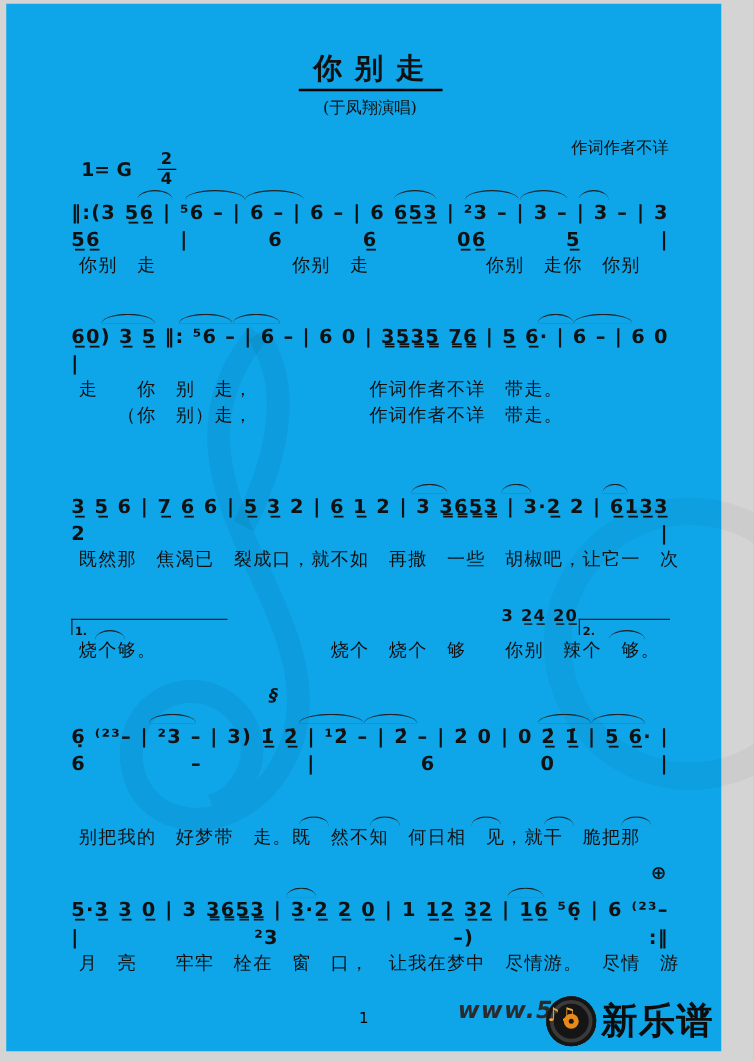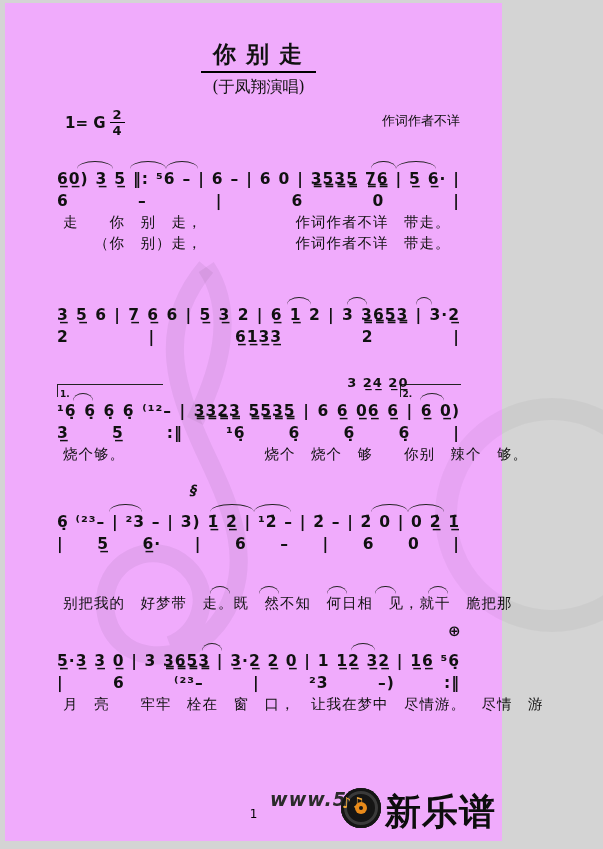--- a/index.html
+++ b/index.html
@@ -1,26 +1,26 @@
 <!DOCTYPE html>
 <html><head>
 <meta charset="utf-8">
 <style>
   html,body{margin:0;padding:0;}
   body{width:603px;height:849px;background:#cfcfcf;font-family:"DejaVu Sans",sans-serif;}
   .sheet{position:relative;width:603px;height:849px;background:#d4d4d4;overflow:hidden;}
-  .page{position:absolute;left:5px;top:3px;width:497px;height:838px;background:#f0abfc;}
+  .page{position:absolute;left:5px;top:3px;width:572px;height:838px;background:#0ea5e9;}
   .content{position:relative;padding:0 42px 0 52px;color:#111;}
   
   .title-wrap{text-align:center;margin-top:36px;}
   .title{display:inline-block;font-size:23px;font-weight:bold;letter-spacing:10px;
          padding:0 4px 1px 12px;border-bottom:2px solid #000;font-family:"DejaVu Serif",serif;}
-  .subtitle{text-align:center;font-size:16px;margin-top:4px;font-family:"DejaVu Serif",serif;}
+  .subtitle{text-align:center;font-size:13px;margin-top:4px;font-family:"DejaVu Serif",serif;}
   .keyrow{position:relative;margin-top:10px;height:26px;font-size:15px;font-weight:bold;}
-  .keysig{position:absolute;left:8px;top:0;display:flex;align-items:center;gap:4px;justify-content:flex-end;}
+  .keysig{position:absolute;left:8px;top:16px;display:flex;align-items:center;gap:20px;justify-content:flex-end;}
   .frac{display:inline-block;text-align:center;font-size:13px;line-height:1;font-weight:bold;}
   .frac .num{display:block;border-bottom:1.5px solid #000;padding:0 3px 1px;}
   .frac .den{display:block;padding-top:1px;}
   .credit{position:absolute;right:0;top:4px;font-size:13px;font-weight:normal;font-family:"DejaVu Serif",serif;}
   
   .line{position:relative;margin-top:24px;}
   .arcs{position:relative;height:8px;}
   .arc{position:absolute;top:1px;height:7px;border-top:1.3px solid #222;
        border-radius:50% 50% 0 0 / 100% 100% 0 0;}
   .notation{font-size:15.5px;font-weight:bold;letter-spacing:1px;line-height:22px;
@@ -36,21 +36,21 @@
   
   .footer{position:absolute;left:0;right:0;bottom:2px;height:52px;}
   .pagenum{position:absolute;left:0;right:0;bottom:18px;text-align:center;font-size:12px;}
   .brandbox{position:absolute;right:6px;bottom:2px;display:flex;align-items:flex-start;}
   .wwwtext{font-size:19px;font-style:italic;font-weight:bold;color:#2b2b2b;margin-right:-6px;letter-spacing:1px;}
   .vinyl{position:relative;width:40px;height:40px;border-radius:50%;background:#151515;
          box-shadow:inset 0 0 0 3px #151515, inset 0 0 0 6px #3a3a3a, inset 0 0 0 9px #151515;z-index:2;}
   .vinyl .hub{position:absolute;left:14px;top:14px;width:12px;height:12px;border-radius:50%;background:#e88a1a;}
   .vinyl .hole{position:absolute;left:18px;top:18px;width:4px;height:4px;border-radius:50%;background:#151515;}
   .vinyl .notes{position:absolute;left:1px;top:6px;font-size:15px;color:#f2a93b;font-weight:bold;}
-  .brandname{font-size:36px;font-weight:bold;color:#0d0d0d;letter-spacing:1px;margin-left:4px;
+  .brandname{font-size:29px;font-weight:bold;color:#0d0d0d;letter-spacing:1px;margin-left:4px;
              font-family:"DejaVu Sans",sans-serif;}
   
   .wm{position:absolute;pointer-events:none;}
   .wm-ring{left:430px;top:395px;width:190px;height:190px;border-radius:50%;border:22px solid rgba(0,0,0,0.035);}
 </style>
 </head>
 <body>
 
 <div class="sheet">
   <div class="page">
@@ -72,49 +72,62 @@
           <span>1= G</span>
           <span class="frac">
             <span class="num">2</span>
             <span class="den">4</span>
           </span>
         </div>
         <div class="credit">作词作者不详</div>
       </div>
 
       <div id="score">
+          <div class="line" style="margin-top: 20px;">
+            <div class="arcs">
+              <div class="arc" style="left: 11%; width: 6%;"></div>
+              <div class="arc" style="left: 19%; width: 10%;"></div>
+              <div class="arc" style="left: 29%; width: 10%;"></div>
+              <div class="arc" style="left: 54%; width: 7%;"></div>
+              <div class="arc" style="left: 66%; width: 9%;"></div>
+              <div class="arc" style="left: 75%; width: 8%;"></div>
+              <div class="arc" style="left: 85%; width: 5%;"></div>
+            </div>
+            <div class="notation">‖:(3 5̲6̲ | ⁵6 – | 6 – | 6 – | 6 6̲5̲3̲ | ²3 – | 3 – | 3 – | 3 5̲6̲ | 6 6̲ 0̲6̲ 5̲ |</div>
+            <div class="lyrics">你别　走　　　　　　　你别　走　　　　　　你别　走你　你别</div>
+          </div>
           <div class="line" style="margin-top: 26px;">
             <div class="arcs">
               <div class="arc" style="left: 5%; width: 9%;"></div>
               <div class="arc" style="left: 18%; width: 9%;"></div>
               <div class="arc" style="left: 27%; width: 8%;"></div>
               <div class="arc" style="left: 78%; width: 6%;"></div>
               <div class="arc" style="left: 84%; width: 10%;"></div>
             </div>
             <div class="notation">6̲0̲) 3̲ 5̲ ‖: ⁵6 – | 6 – | 6 0 | 3̳5̳3̳5̳ 7̳6̳ | 5̲ 6̲· | 6 – | 6 0 |</div>
             <div class="lyrics">走　　你　别　走，　　　　　　作词作者不详　带走。</div>
             <div class="lyrics">　　（你　别）走，　　　　　　作词作者不详　带走。</div>
           </div>
           <div class="line" style="margin-top: 42px;">
             <div class="arcs">
               <div class="arc" style="left: 57%; width: 6%;"></div>
               <div class="arc" style="left: 72%; width: 5%;"></div>
               <div class="arc" style="left: 89%; width: 4%;"></div>
             </div>
             <div class="notation">3̲ 5̲ 6 | 7̲ 6̲ 6 | 5̲ 3̲ 2 | 6̲ 1̲ 2 | 3 3̳6̳5̳3̳ | 3·2̲ 2 | 6̲1̲3̲3̲ 2 |</div>
+            <div class="lyrics">既然那　焦渴已　裂成口，就不如　再撒　一些　胡椒吧，让它一　次</div>
           </div>
           <div class="line" style="margin-top: 44px;">
             <div class="volta" style="left: 0%; width: 26%;"><span>1.</span></div>
             <div class="volta" style="left: 85%; width: 15%;"><span>2.</span></div>
             <div class="ossia" style="left: 72%;">3 2̲4̲ 2̲0̲</div>
             <div class="arcs">
               <div class="arc" style="left: 4%; width: 5%;"></div>
               <div class="arc" style="left: 90%; width: 6%;"></div>
             </div>
-            <div class="notation">¹6̣ 6̣ 6̣ 6̣ ⁽¹²– | 3̳3̳2̳3̳ 5̳5̳3̳5̳ | 6 6̲ 0̲6̲ 6̲ | 6̲ 0̲) 3̲ 5̲ :‖ ¹6̣ 6̣ 6̣ 6̣ |</div>
             <div class="lyrics">烧个够。　　　　　　　　　烧个　烧个　够　　你别　辣个　够。</div>
           </div>
           <div class="line" style="margin-top: 38px;">
             <div class="mark segno" style="left: 33%;">§</div>
             <div class="arcs">
               <div class="arc" style="left: 13%; width: 8%;"></div>
               <div class="arc" style="left: 38%; width: 11%;"></div>
               <div class="arc" style="left: 49%; width: 9%;"></div>
               <div class="arc" style="left: 78%; width: 9%;"></div>
               <div class="arc" style="left: 87%; width: 9%;"></div>

